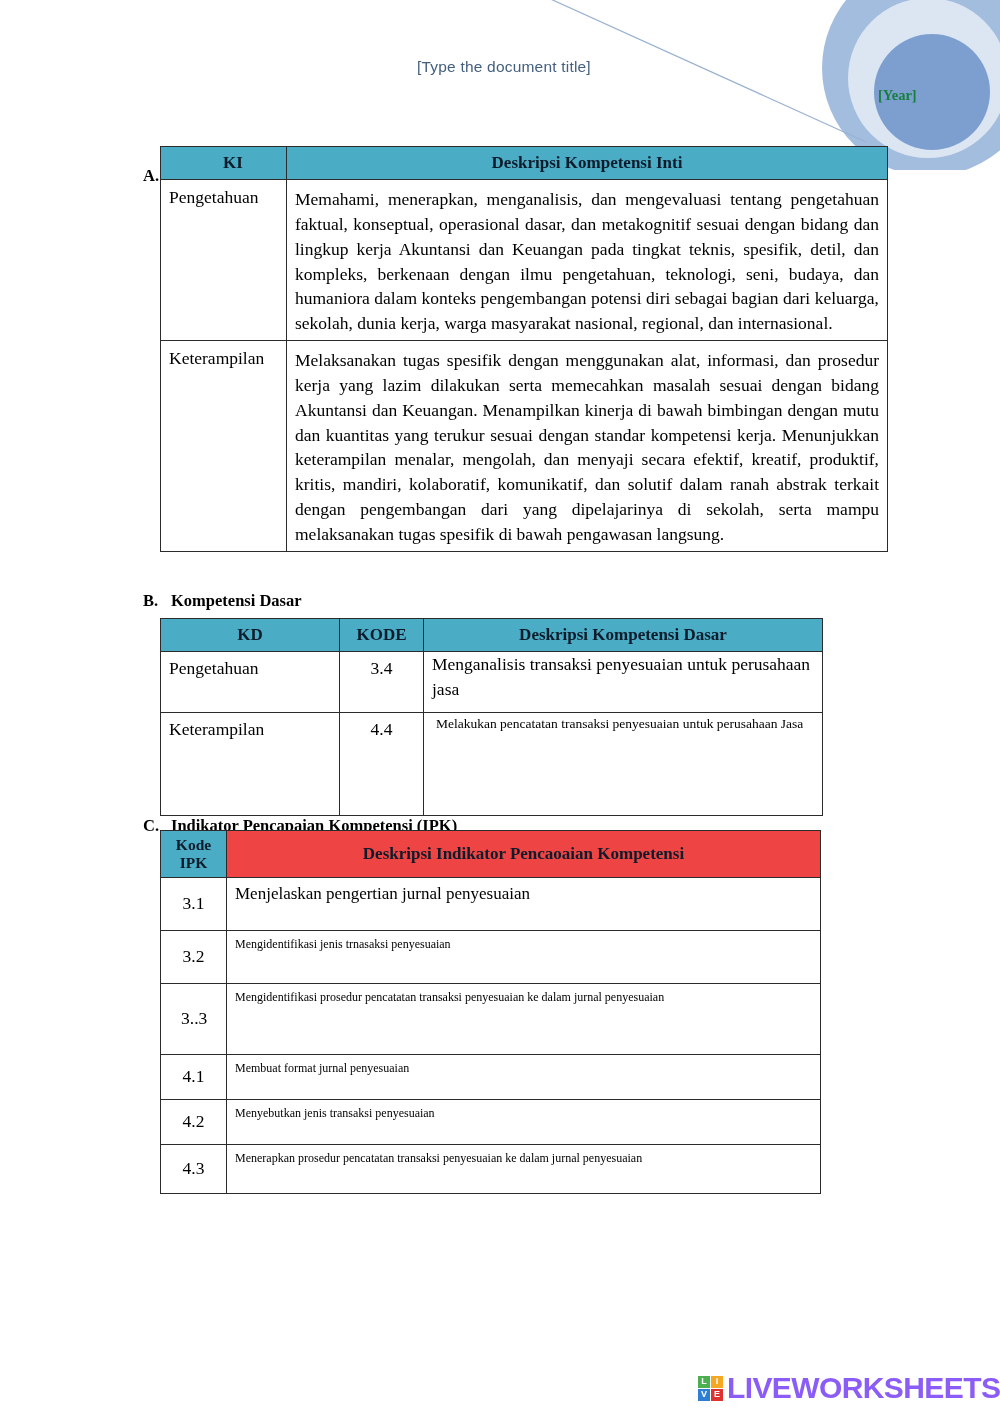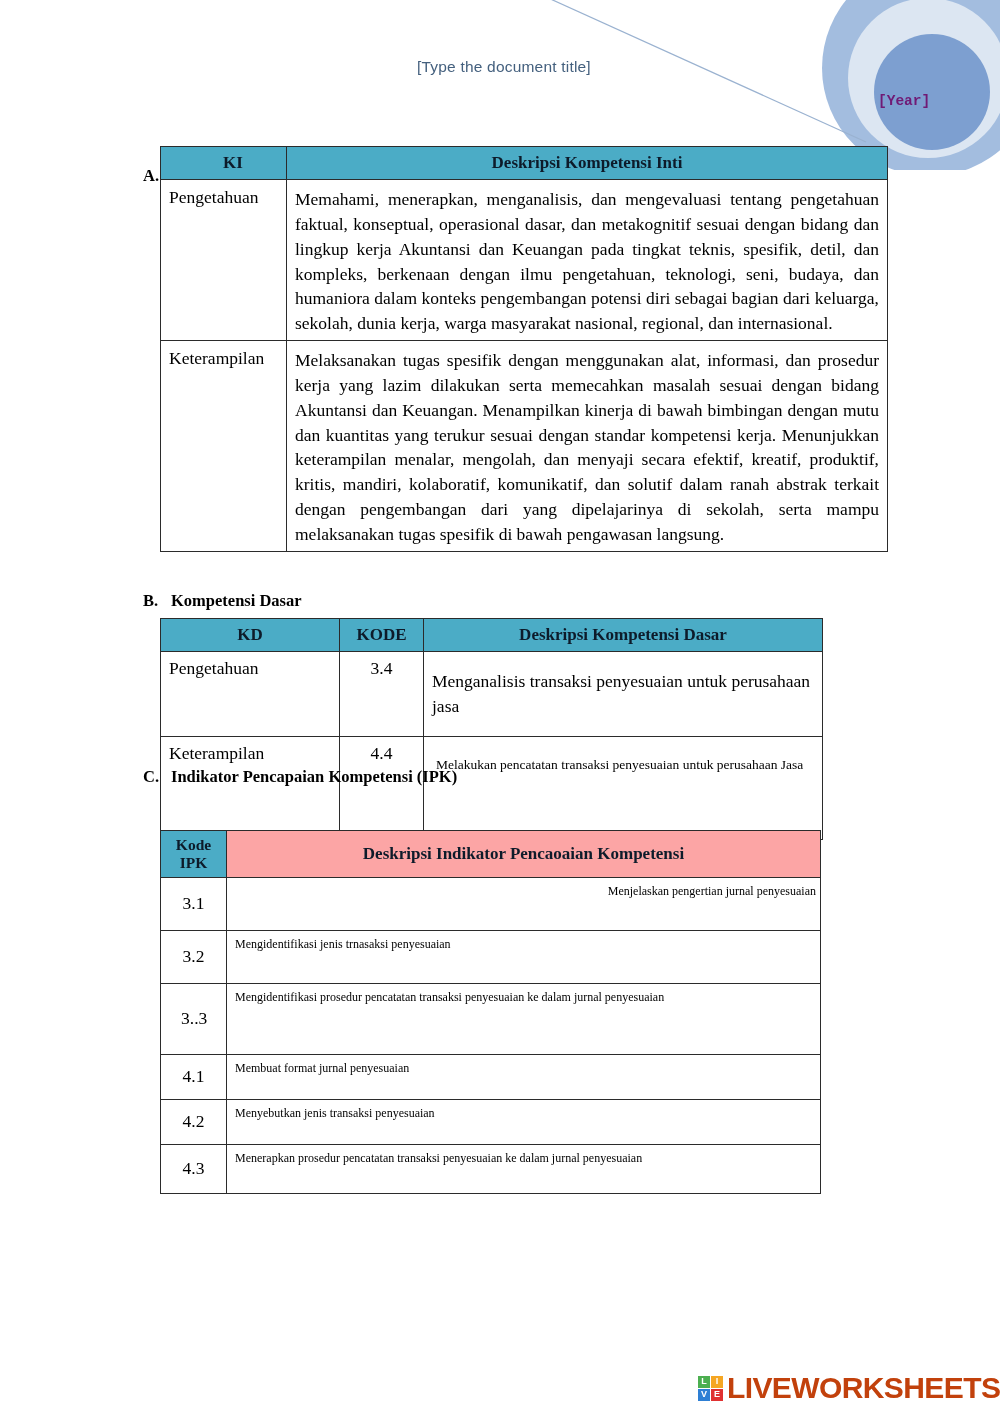--- a/index.html
+++ b/index.html
@@ -33,25 +33,25 @@
     top: 58px;
     font-family: "Liberation Sans", sans-serif;
     font-size: 15.5px;
     color: #44607e;
     letter-spacing: 0.2px;
     white-space: nowrap;
   }
   .year-label {
     position: absolute;
     left: 878px;
-    top: 93px;
-    font-family: Liberation Mono, monospace;
+    top: 87px;
+    font-family: Liberation Serif, serif;
     font-size: 14.5px;
     font-weight: bold;
-    color: #701a75;
+    color: #15803d;
     white-space: nowrap;
   }
 
   .section-heading {
     position: absolute;
     font-family: "Liberation Serif", serif;
     font-weight: bold;
     font-size: 16.5px;
     color: #000;
     white-space: nowrap;
@@ -107,21 +107,21 @@
     padding: 6px 8px;
   }
   #table-kd td.kd-code {
     font-size: 17.5px;
     text-align: center;
     padding: 6px 8px;
   }
   #table-kd td.kd-desc {
     font-size: 17.5px;
     line-height: 1.42;
-    padding: 17px 8px;
+    padding: 0 8px;
   }
   #table-kd td.kd-desc.small {
     font-size: 13.5px;
     line-height: 1.7;
     padding-left: 12px;
   }
 
   
   #table-ipk { left: 160px; top: 830px; width: 660px; }
   #table-ipk thead th.ipk-code-head {
@@ -136,21 +136,21 @@
     text-align: center;
     vertical-align: middle;
     font-size: 17.5px;
     padding: 4px 20px;
   }
   #table-ipk td.ipk-desc {
     vertical-align: top;
     padding: 5px 4px 5px 8px;
     line-height: 1.35;
   }
-  #table-ipk td.ipk-desc.size-lg { font-size: 12px; text-align: right; }
+  #table-ipk td.ipk-desc.size-lg { font-size: 17px; }
   #table-ipk td.ipk-desc.size-sm { font-size: 12px; }
 
   
   .lw-logo {
     position: absolute;
     left: 698px;
     top: 1370px;
     display: flex;
     align-items: center;
     height: 36px;
@@ -249,36 +249,36 @@
       <td class="kd-desc">Menganalisis transaksi penyesuaian untuk perusahaan jasa</td>
     </tr>
     <tr>
       <td class="kd-label" style="height:90px">Keterampilan</td>
       <td class="kd-code">4.4</td>
       <td class="kd-desc small">Melakukan pencatatan transaksi penyesuaian untuk perusahaan Jasa</td>
     </tr>
   </tbody>
 </table>
 
-<div class="section-heading" style="left:143px; top:767px;">
+<div class="section-heading" style="left:143px; top:816px;">
   <span class="sec-letter">C.</span><span>Indikator Pencapaian Kompetensi (IPK)</span>
 </div>
 
 <table class="doc-table" id="table-ipk">
   <colgroup>
       <col style="width:66px">
       <col style="width:594px">
     </colgroup>
   <thead>
     <tr>
       <th class="ipk-code-head" style="background: rgb(75, 172, 198);">
         <div>Kode</div>
         <div>IPK</div>
       </th>
-      <th class="ipk-desc-head" style="background: #fca5a5;">Deskripsi Indikator Pencaoaian Kompetensi</th>
+      <th class="ipk-desc-head" style="background: #ef4444;">Deskripsi Indikator Pencaoaian Kompetensi</th>
     </tr>
   </thead>
   <tbody>
     <tr>
       <td class="ipk-code" style="height:44px">3.1</td>
       <td class="ipk-desc size-lg">Menjelaskan pengertian jurnal penyesuaian</td>
     </tr>
     <tr>
       <td class="ipk-code" style="height:44px">3.2</td>
       <td class="ipk-desc size-sm">Mengidentifikasi jenis trnasaksi penyesuaian</td>
@@ -302,14 +302,14 @@
   </tbody>
 </table>
 
 <div class="lw-logo">
   <div class="lw-grid">
     <div class="lw-cell" id="lw-t0" style="background: rgb(76, 175, 80);">L</div>
     <div class="lw-cell" id="lw-t1" style="background: rgb(245, 166, 35);">I</div>
     <div class="lw-cell" id="lw-t2" style="background: rgb(46, 127, 212);">V</div>
     <div class="lw-cell" id="lw-t3" style="background: rgb(224, 49, 49);">E</div>
   </div>
-  <div class="lw-word" style="color: #c2410c;">LIVEWORKSHEETS</div>
+  <div class="lw-word" style="color: #8b5cf6;">LIVEWORKSHEETS</div>
 </div>
 
 </body></html>

